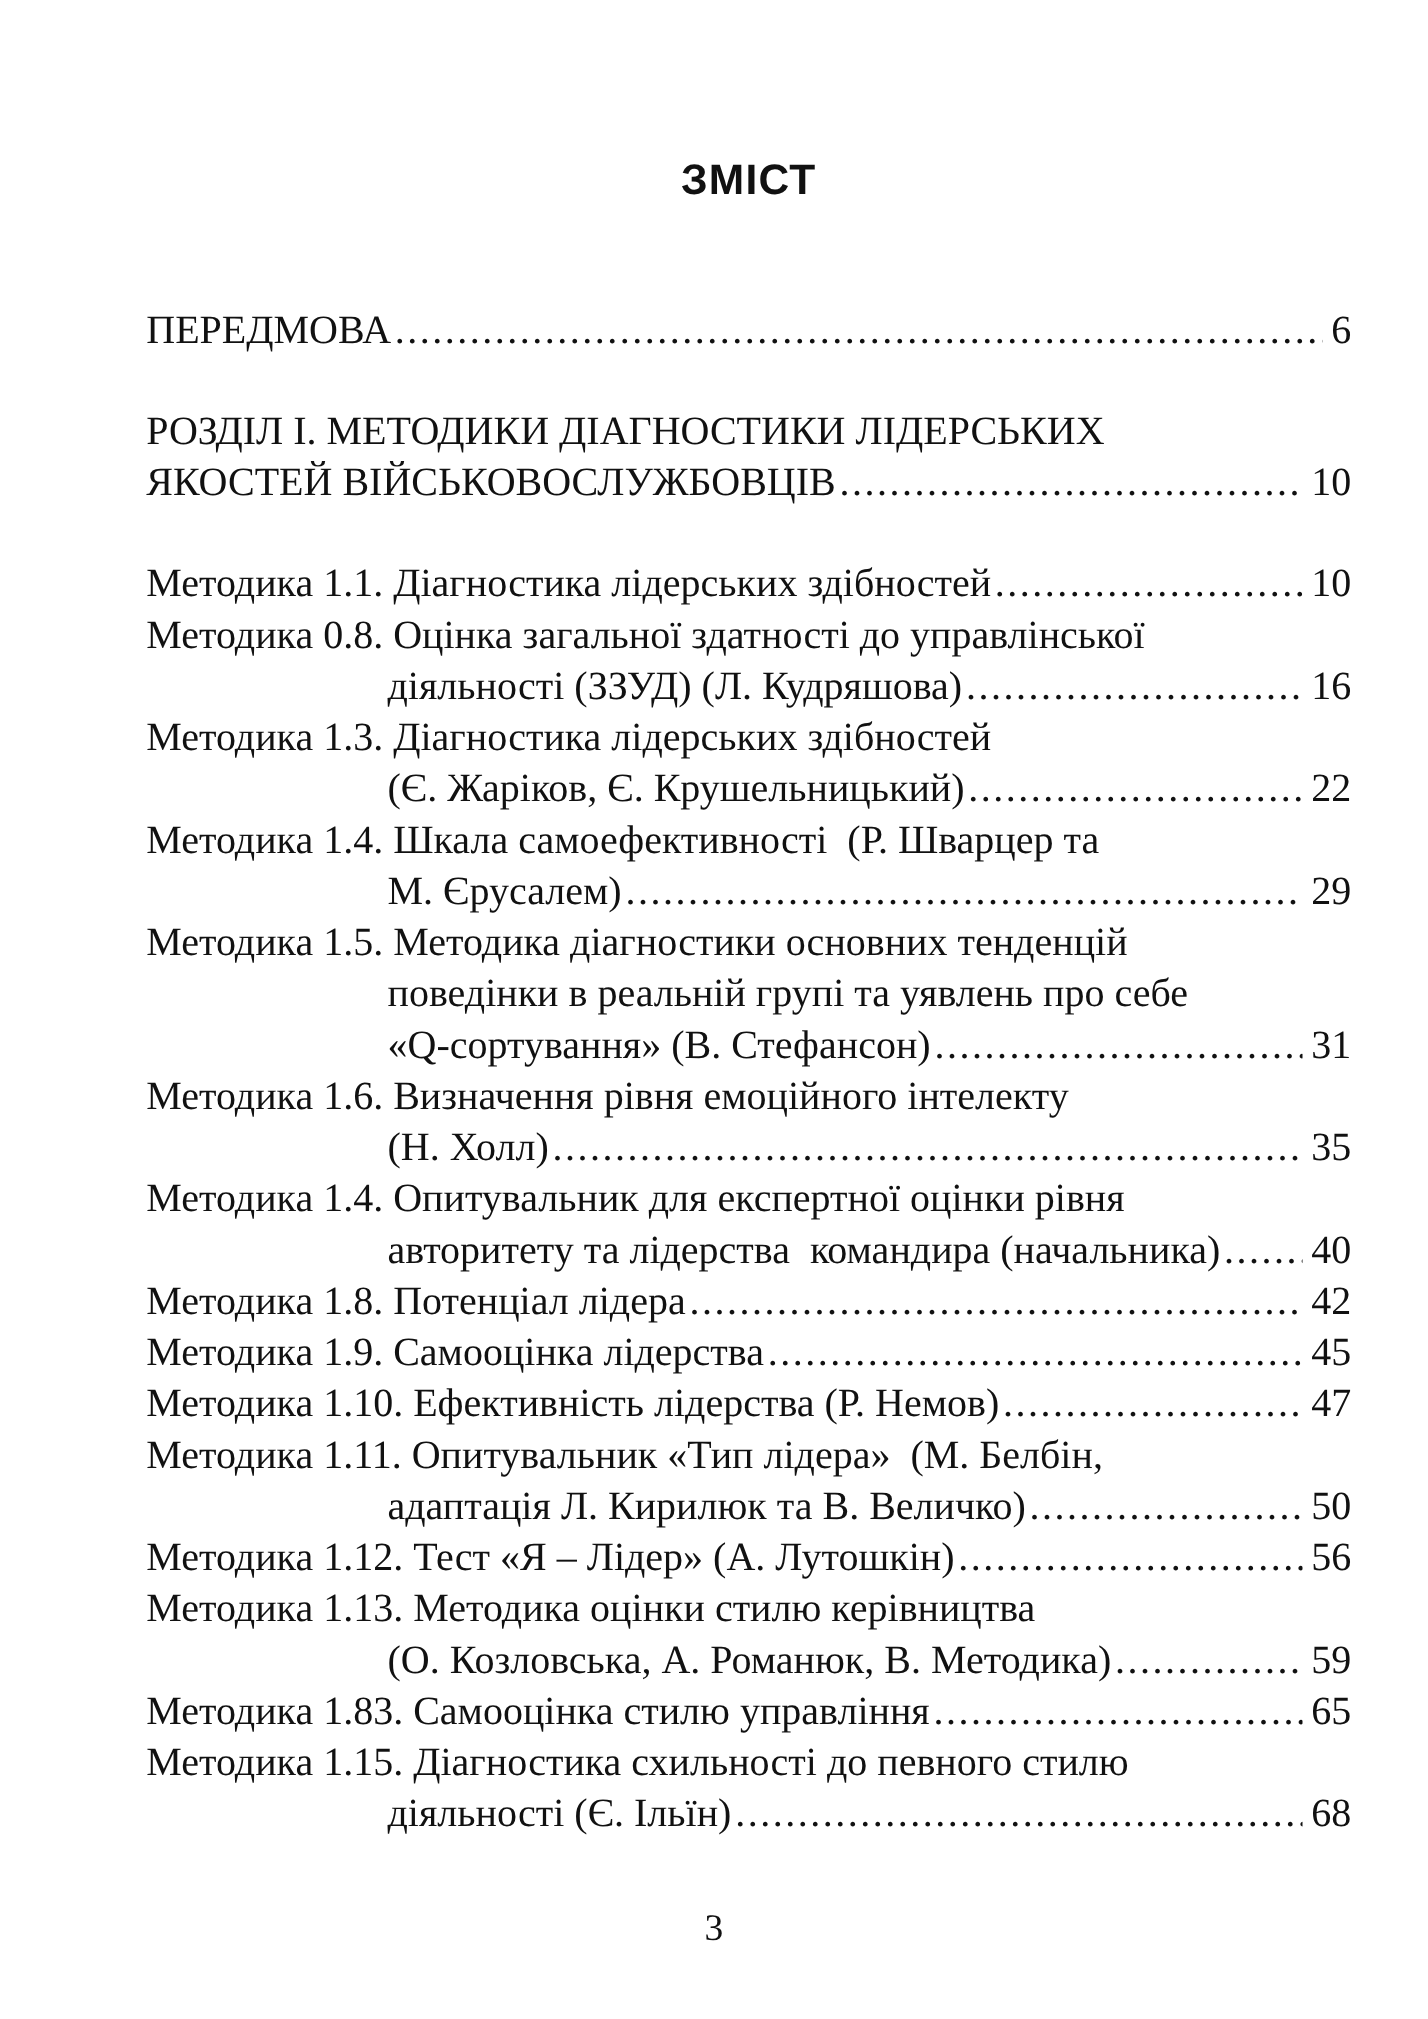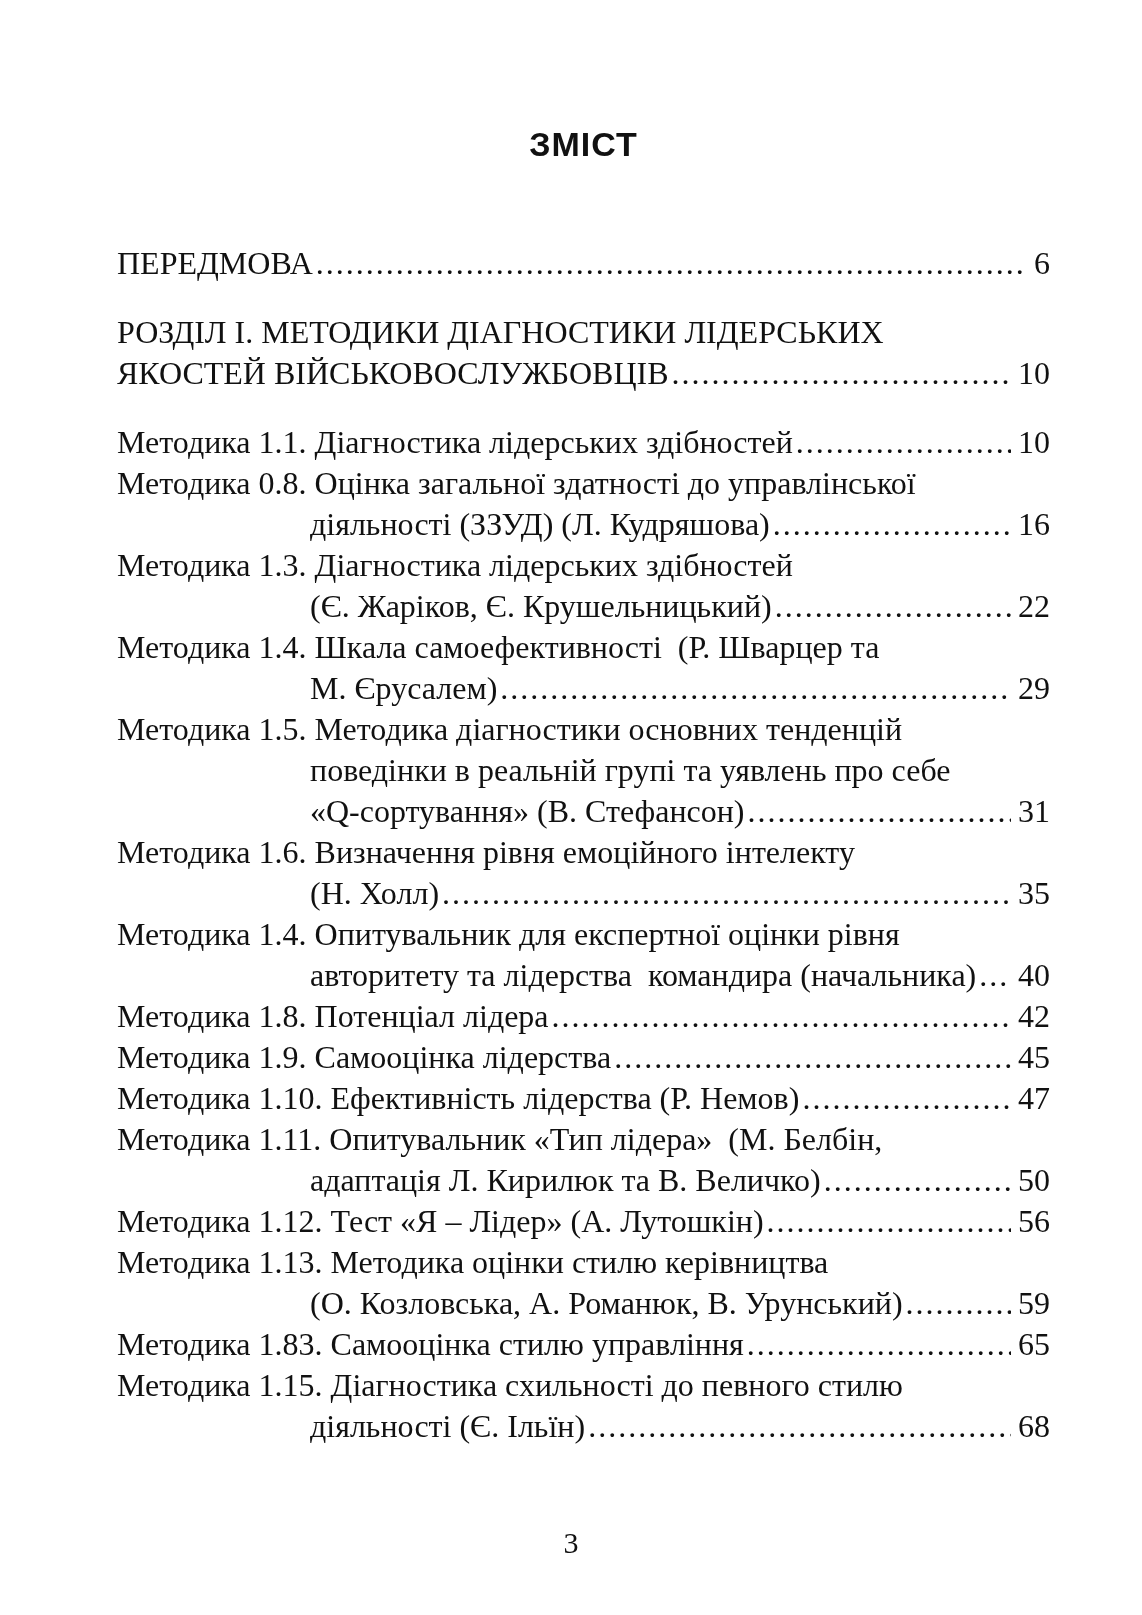--- a/index.html
+++ b/index.html
@@ -8,38 +8,38 @@
     background: #ffffff;
   }
   .page {
     position: relative;
     width: 1142px;
     height: 1615px;
     background: #ffffff;
     color: #111111;
     font-family: "Liberation Serif", "DejaVu Serif", serif;
     box-sizing: border-box;
-    padding: 122px 92px 0 117px;
+    padding: 122px 61px 0 117px;
     overflow: hidden;
   }
   .doc-title {
     font-family: "Liberation Sans", "DejaVu Sans", sans-serif;
     font-weight: bold;
     font-size: 34px;
     line-height: 44px;
     letter-spacing: 1px;
     text-align: center;
   }
   .toc {
     margin-top: 77px;
     font-size: 32px;
     line-height: 41px;
   }
   .toc-entry { margin: 0; }
-  .toc-entry.gap-before { margin-top: 28px; }
+  .toc-entry.gap-before { margin-top: 40px; }
   .toc-line {
     white-space: nowrap;
   }
   .toc-line.cont { padding-left: 193px; }
   .toc-line.last {
     display: flex;
     align-items: baseline;
   }
   .line-text { flex: 0 0 auto; }
   .leader {
@@ -177,21 +177,21 @@
       <div class="toc-entry">
         <div class="toc-line last">
           <span class="line-text">Методика 1.12. Тест «Я – Лідер» (А. Лутошкін)</span>
           <span class="leader"></span>
           <span class="page-num">56</span>
         </div>
       </div>
       <div class="toc-entry">
         <div class="toc-line"><span class="line-text">Методика 1.13. Методика оцінки стилю керівництва</span></div>
         <div class="toc-line cont last">
-          <span class="line-text">(О. Козловська, А. Романюк, В. Урунський)</span>
+          <span class="line-text">(О. Козловська, А. Романюк, В. Методика)</span>
           <span class="leader"></span>
           <span class="page-num">59</span>
         </div>
       </div>
       <div class="toc-entry">
         <div class="toc-line last">
           <span class="line-text">Методика 1.83. Самооцінка стилю управління</span>
           <span class="leader"></span>
           <span class="page-num">65</span>
         </div>

